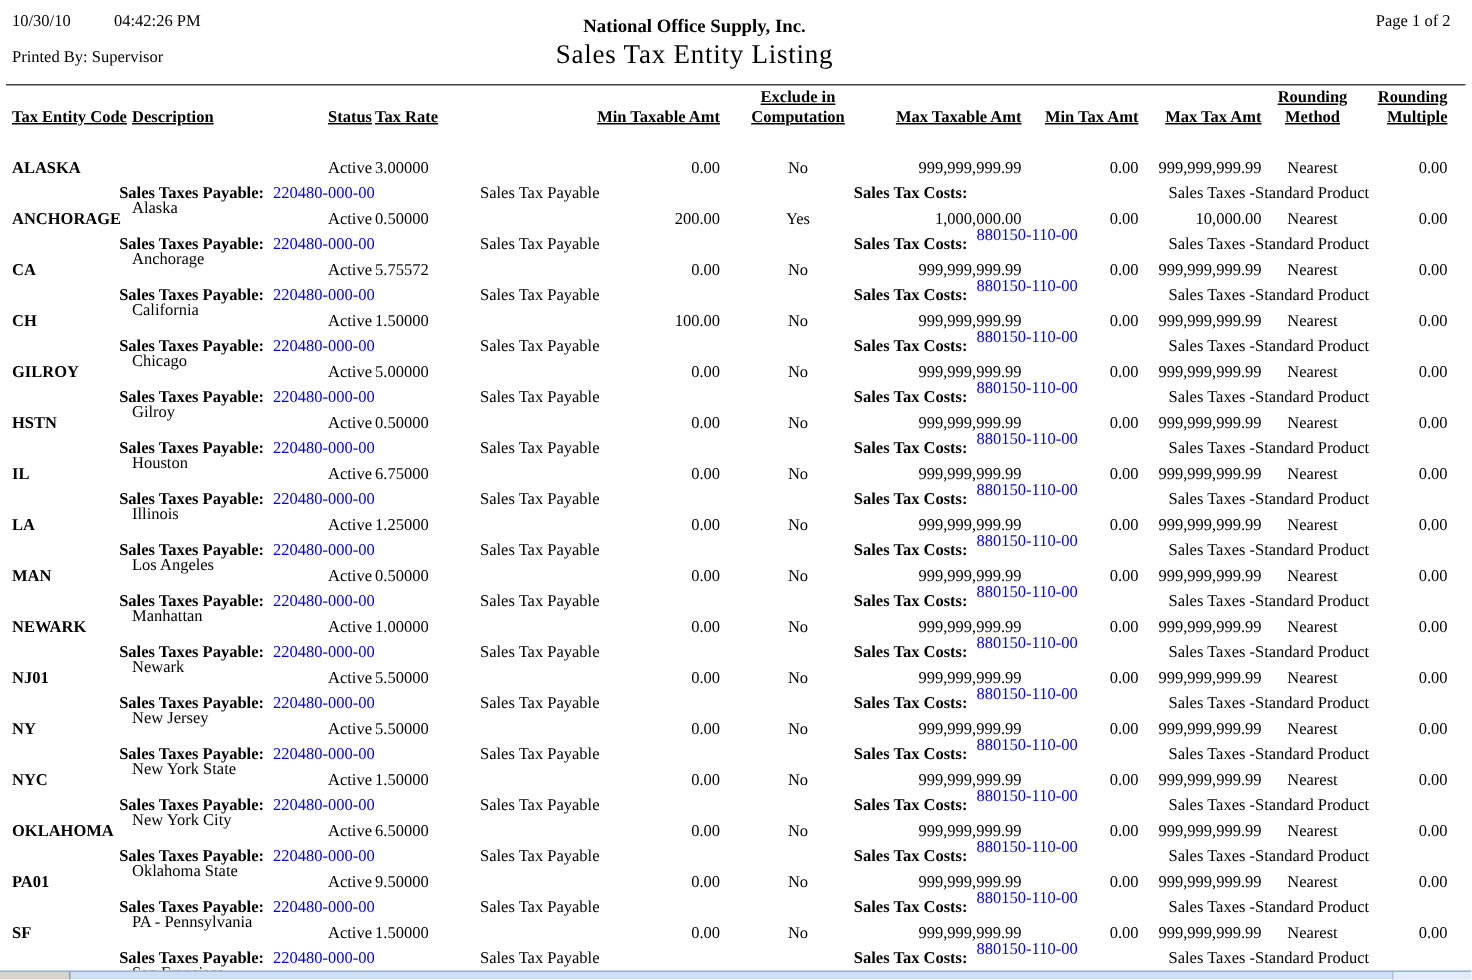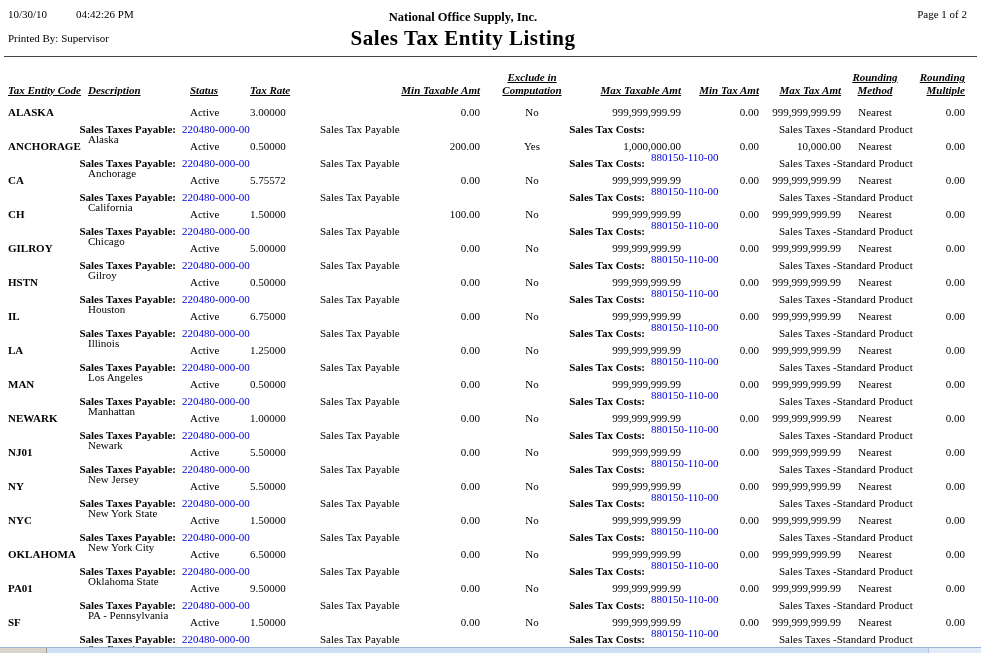--- a/index.html
+++ b/index.html
@@ -8,31 +8,31 @@
     font-family:"Liberation Serif","DejaVu Serif",serif;font-size:11px;
     overflow:hidden;position:relative;
   }
   .abs{position:absolute;white-space:nowrap;}
   
   .hdr-date{left:8px;top:8px;}
   .hdr-time{left:76px;top:8px;}
   .printed-by{left:8px;top:32px;}
   .center-wrap{left:0;right:55px;text-align:center;}
   .company{top:10px;font-weight:bold;font-size:12.5px;}
-  .report-title{top:26px;font-weight:bold;font-size:21px;letter-spacing:0.5px;}
+  .report-title{top:26px;font-weight:normal;font-size:18px;letter-spacing:0.5px;}
   .page-num{right:14px;top:8px;}
   .rule{position:absolute;left:4px;right:4px;top:56px;border-top:1.5px solid #444;}
   
   .thead{position:absolute;left:0;top:75px;width:981px;height:28px;font-weight:bold;}
-  .hc{position:absolute;bottom:7px;line-height:12.5px;white-space:nowrap;font-style:italic;}
+  .hc{position:absolute;bottom:19px;line-height:12.5px;white-space:nowrap;}
   .hc div{text-decoration:underline;}
   
   .col-code{left:8px;width:78px;text-align:left;}
   .col-desc{left:88px;width:110px;text-align:left;margin-top:27px;}
-  .col-status{left:190px;width:58px;text-align:left;}
+  .col-status{left:190px;width:58px;text-align:right;}
   .col-rate{left:250px;width:103px;text-align:left;}
   .col-mintaxable{left:355px;width:125px;text-align:right;}
   .col-excl{left:482px;width:100px;text-align:center;}
   .col-maxtaxable{left:584px;width:97px;text-align:right;}
   .col-mintax{left:683px;width:76px;text-align:right;}
   .col-maxtax{left:761px;width:80px;text-align:right;}
   .col-method{left:845px;width:60px;text-align:center;}
   .col-multiple{left:905px;width:60px;text-align:right;}
   
   .thead .col-code,.thead .col-desc,.thead .col-status,.thead .col-rate,

